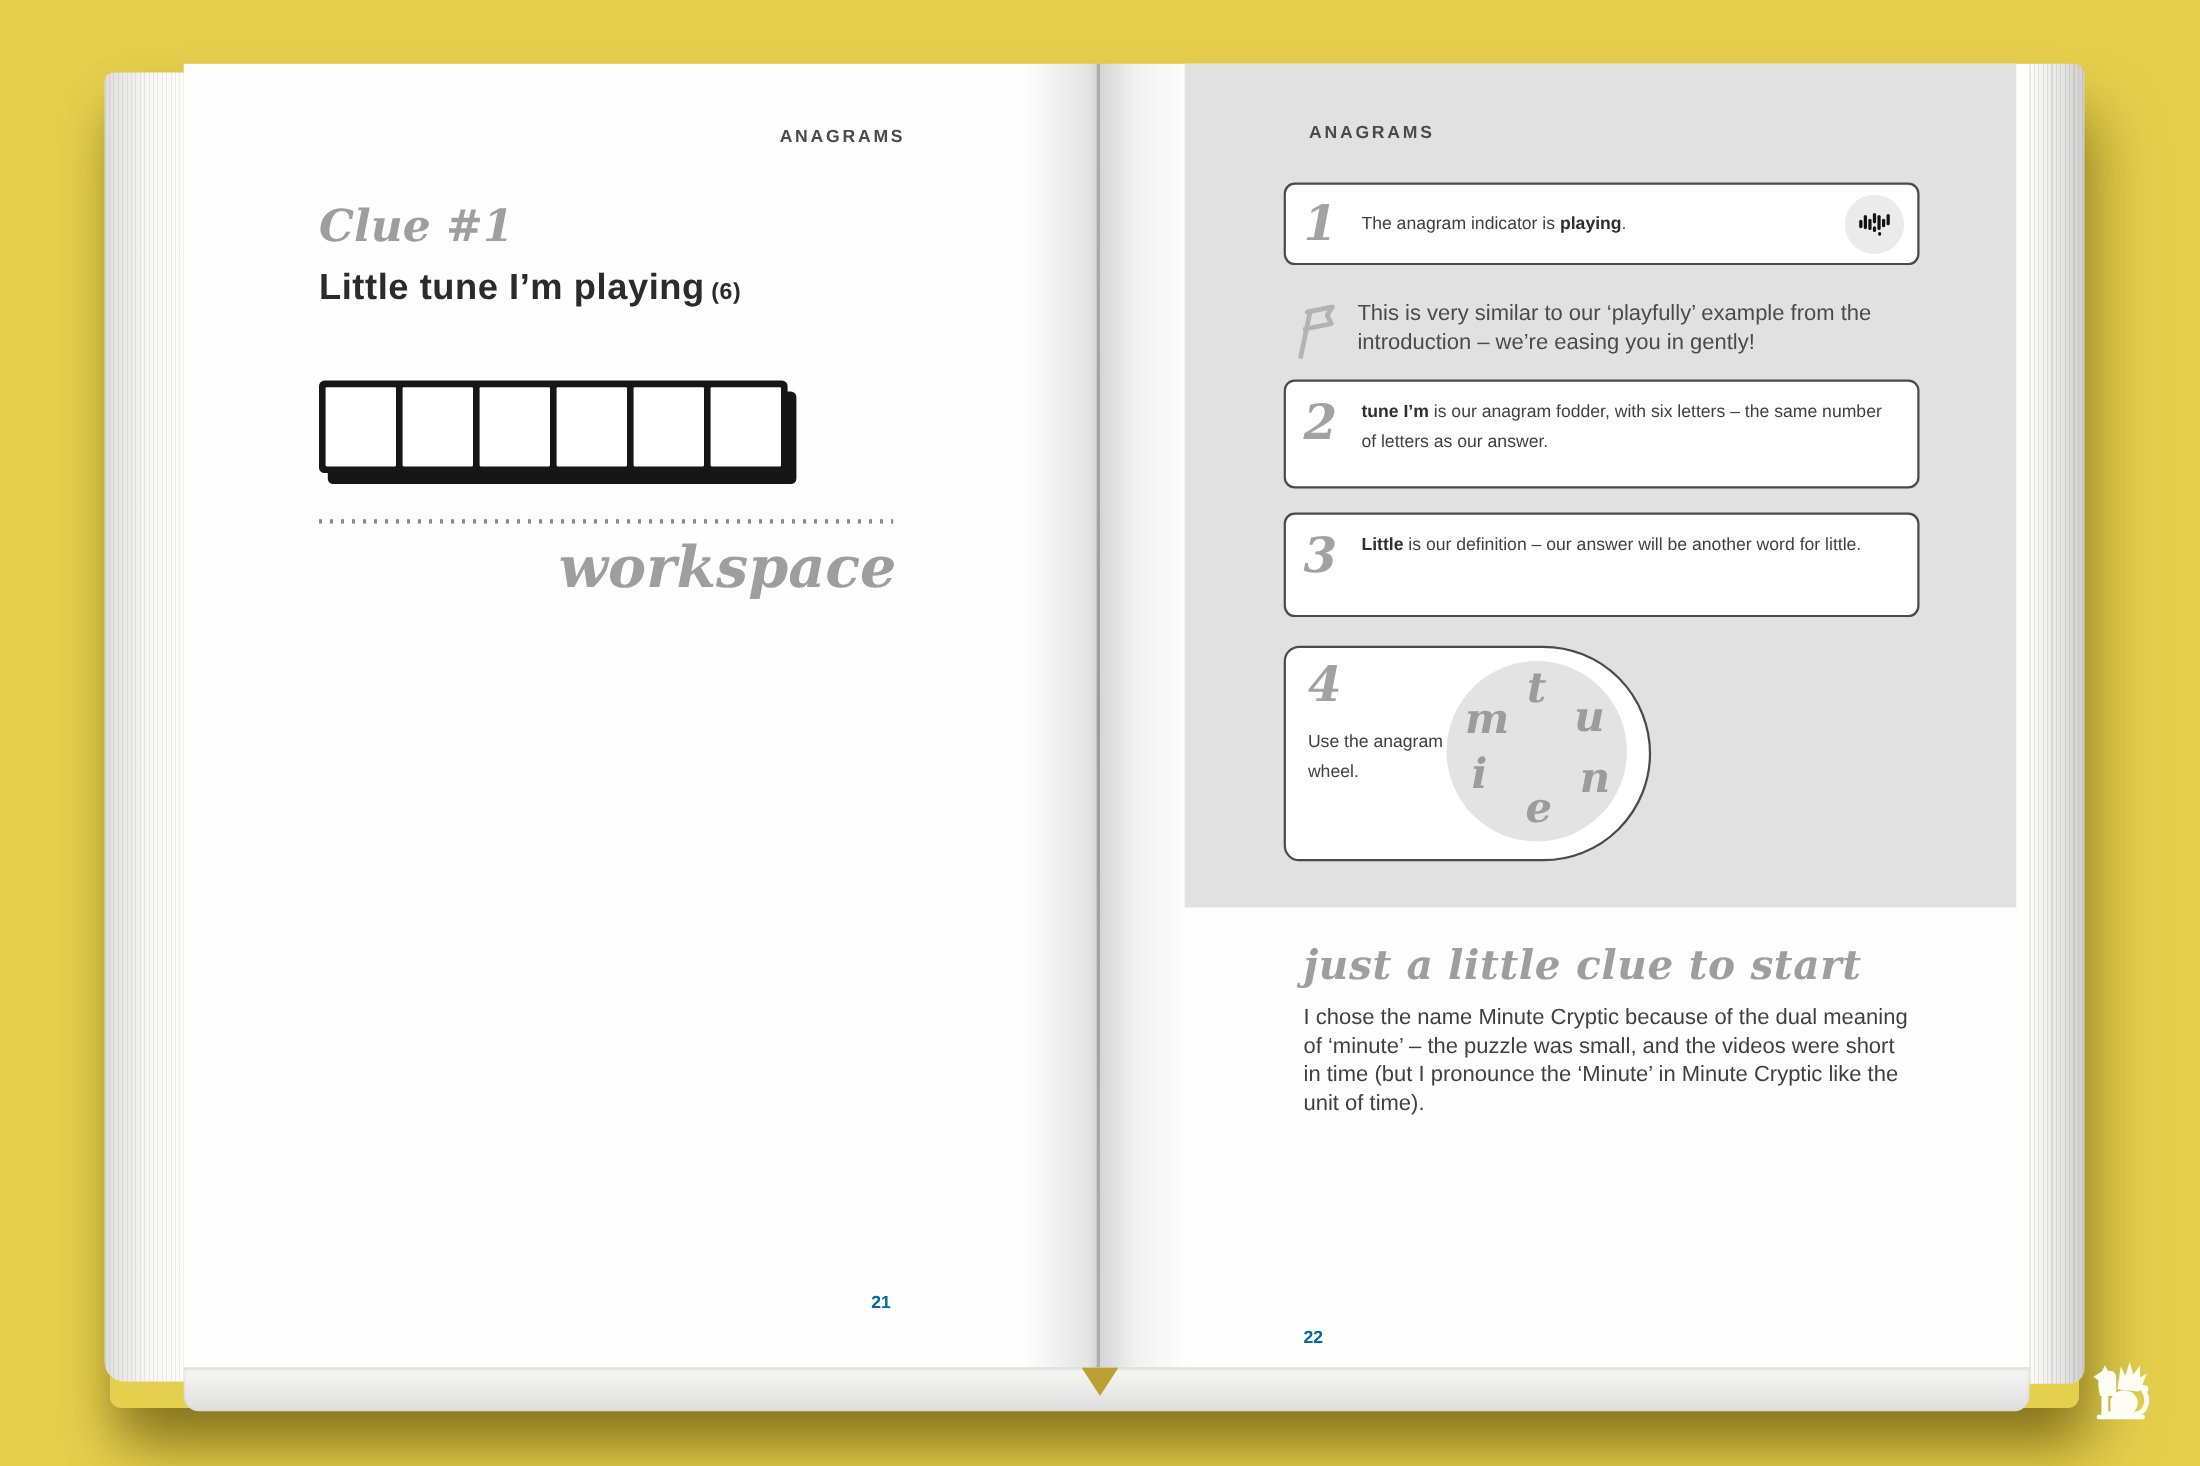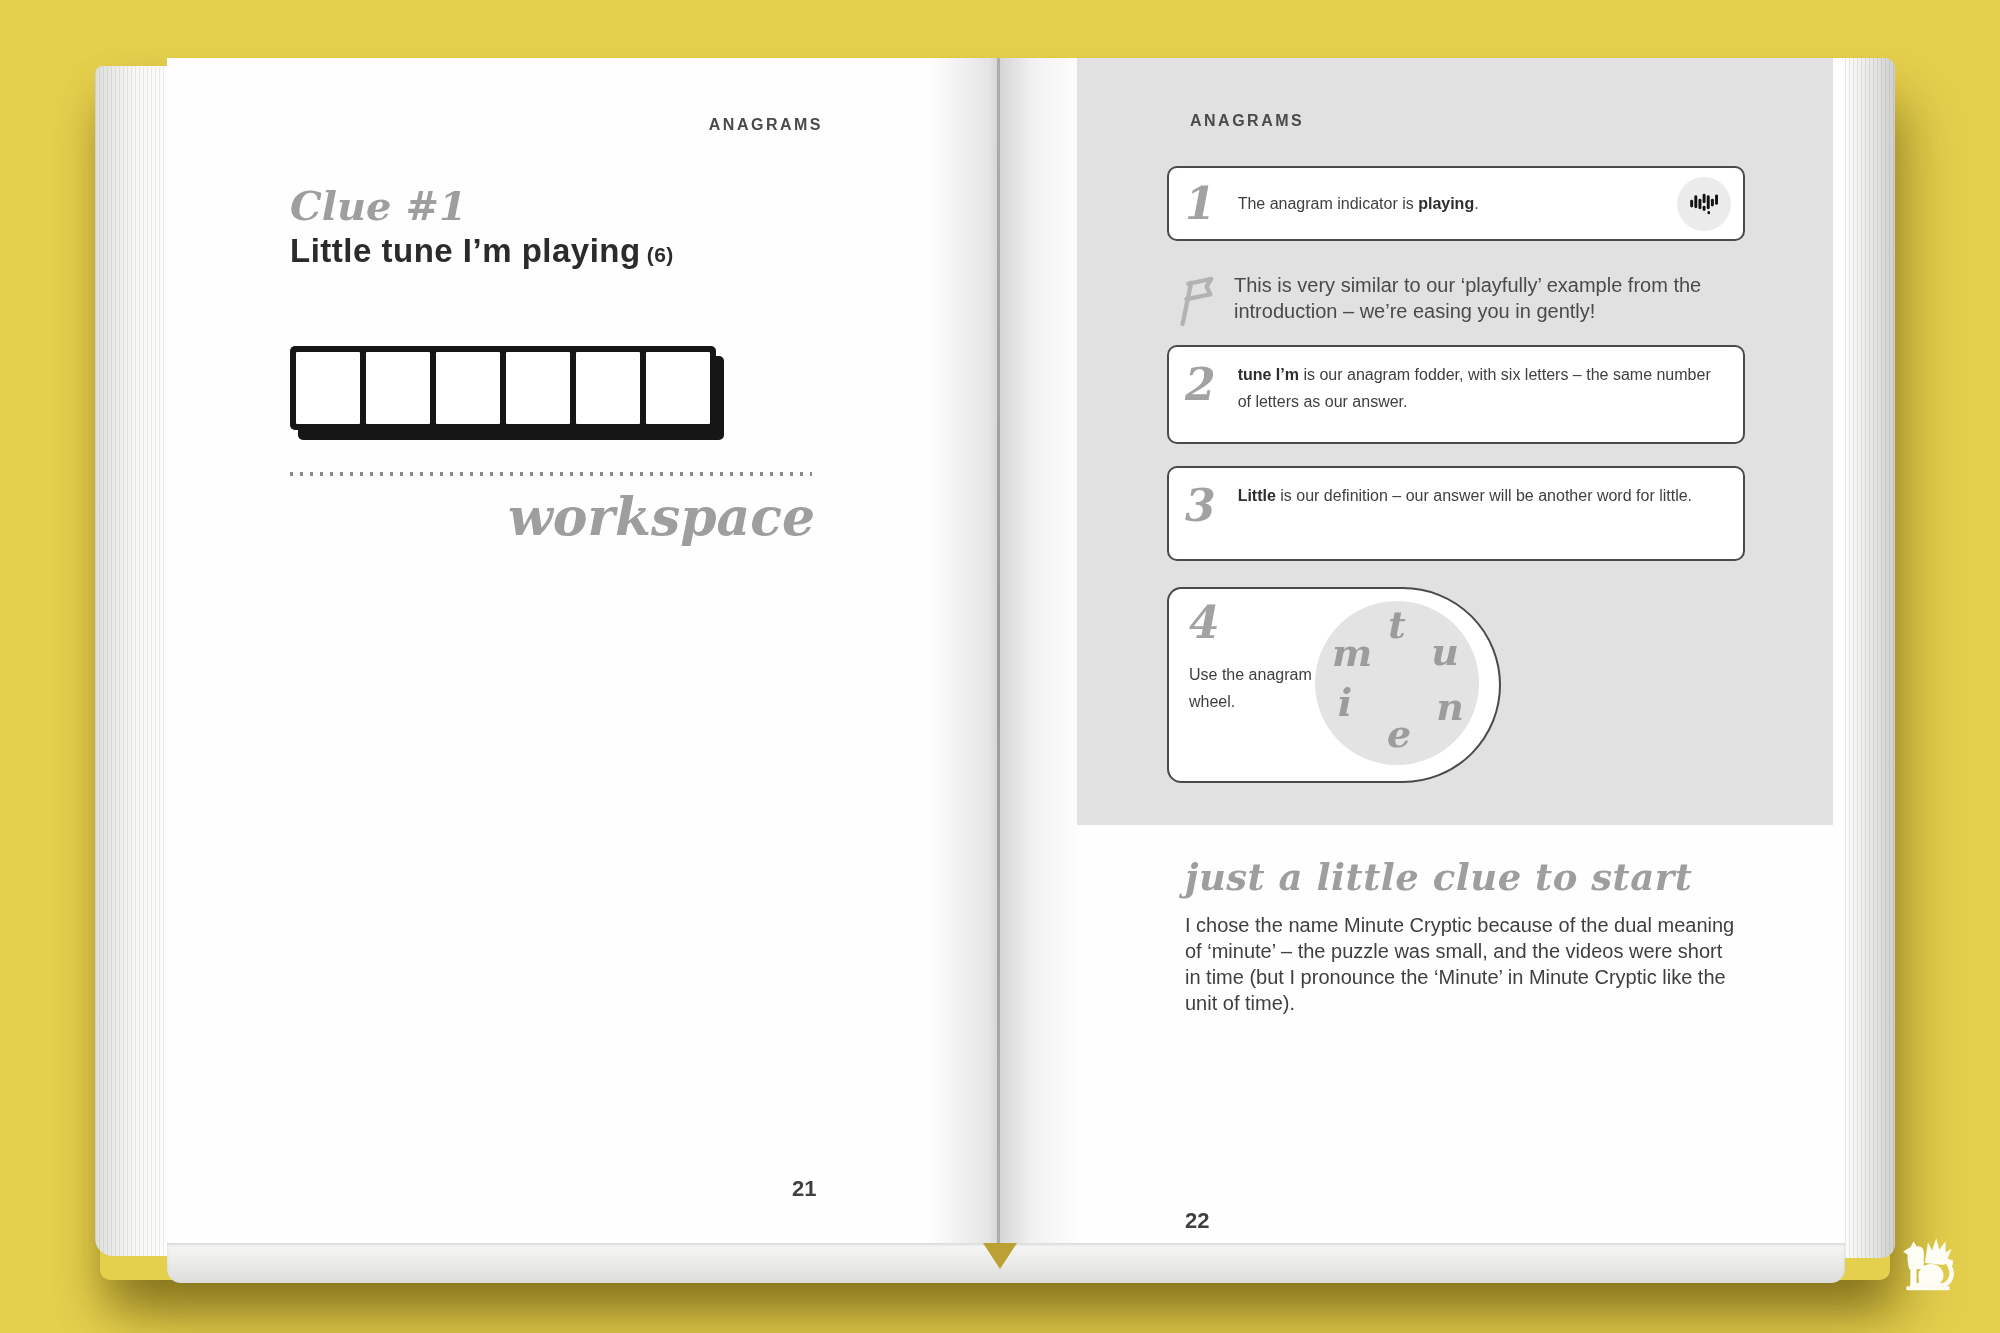--- a/index.html
+++ b/index.html
@@ -27,26 +27,26 @@
     background:linear-gradient(180deg,#8e8e8c,#6f6f6d 50%,#8e8e8c);opacity:.55;}
   .page-bottom-edge{position:absolute;left:167px;top:1243px;width:1678px;height:40px;
     background:linear-gradient(#f8f8f6,#dddddb);box-shadow:inset 0 2px 3px rgba(0,0,0,.12);
     border-radius:0 0 14px 14px;}
   .spine-notch{position:absolute;left:983px;top:1243px;width:34px;height:26px;
     background:#bba133;clip-path:polygon(0 0,100% 0,50% 100%);}
 
   
   .kicker{position:absolute;font-size:16px;font-weight:bold;letter-spacing:2.5px;color:#4a4a4a;}
   .fancy{font-family:"DejaVu Serif",serif;font-style:italic;font-weight:bold;color:#9e9e9e;}
-  .page-num{position:absolute;font-size:22px;font-weight:600;color:#404040;}
+  .page-num{position:absolute;font-size:16px;font-weight:600;color:#0369a1;}
 
   
   .lp-header{left:523px;top:116px;width:300px;text-align:right;}
   .clue-label{position:absolute;left:290px;top:182px;font-size:40px;}
-  .clue-line{position:absolute;left:290px;top:232px;font-size:33px;font-weight:bold;color:#2b2b2b;letter-spacing:.5px;}
+  .clue-line{position:absolute;left:290px;top:242px;font-size:33px;font-weight:bold;color:#2b2b2b;letter-spacing:.5px;}
   .clue-enum{font-size:21px;font-weight:bold;color:#2b2b2b;margin-left:6px;}
   .answer-grid{position:absolute;left:290px;top:346px;display:flex;gap:6px;background:#161616;
     padding:6px;border-radius:5px;box-shadow:8px 10px 0 #161616;}
   .answer-cell{width:64px;height:72px;background:#ffffff;border-radius:1px;}
   .dotted-rule{position:absolute;left:290px;top:472px;width:522px;height:4px;
     background:repeating-linear-gradient(90deg,#8a8a8a 0 3px,transparent 3px 10px);}
   .workspace{position:absolute;left:450px;top:486px;width:365px;text-align:right;font-size:52px;}
   .pn-left{left:792px;top:1176px;}
 
   

